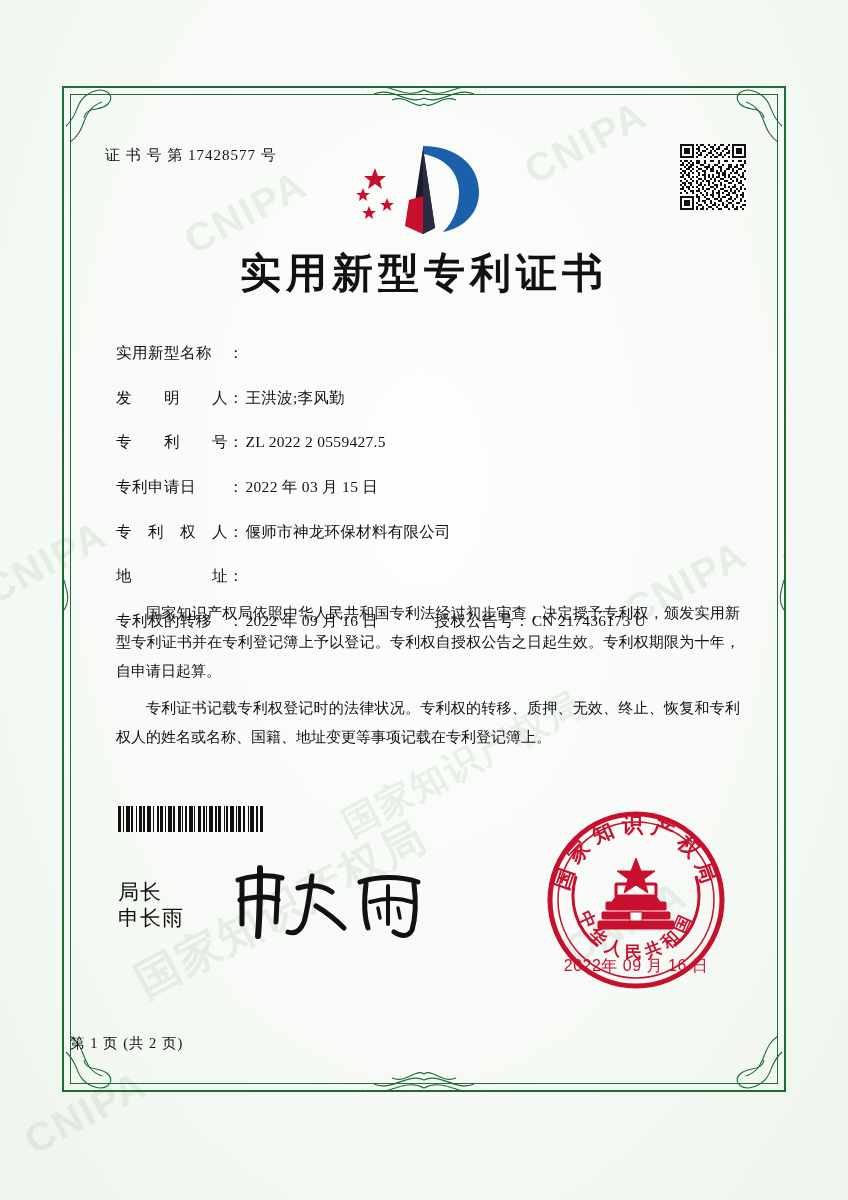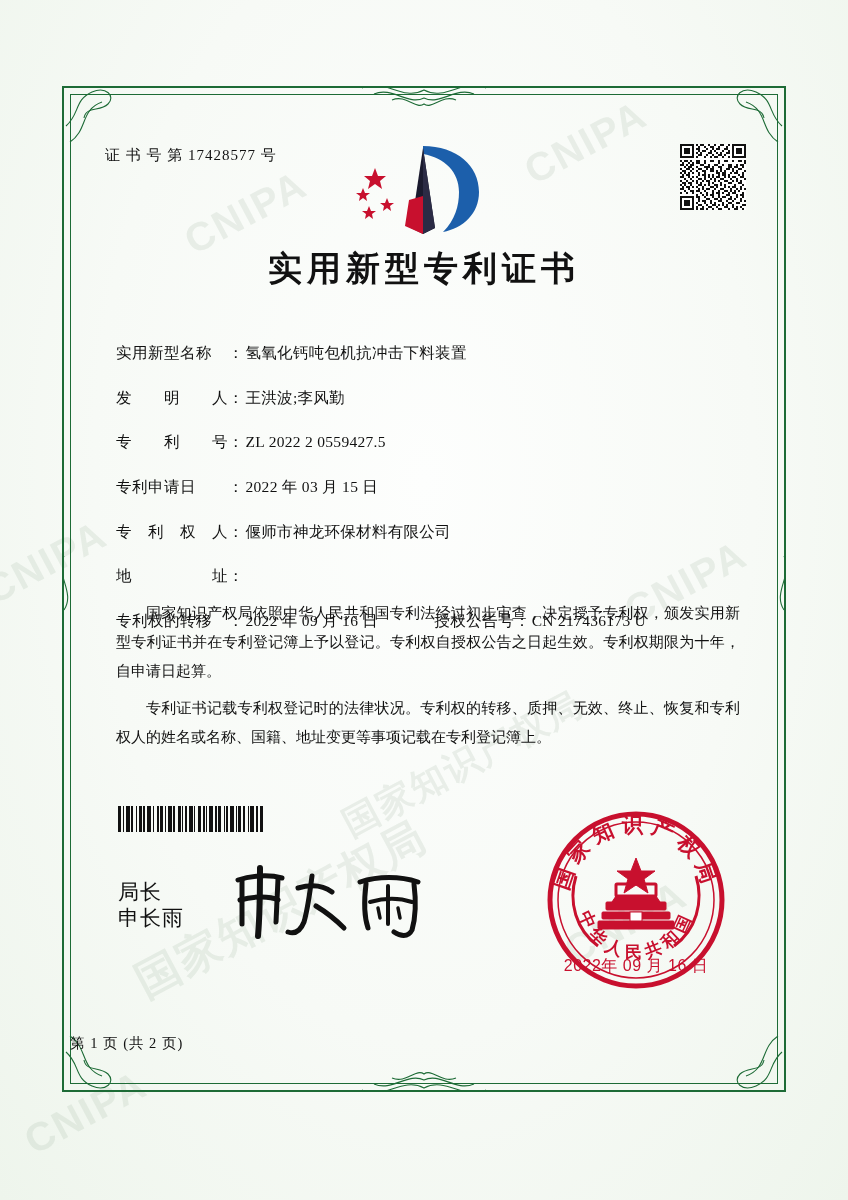--- a/index.html
+++ b/index.html
@@ -114,21 +114,21 @@
     width: 170px;
     height: 100px;
   }
 
   .title {
     position: absolute;
     left: 0;
     right: 0;
     top: 152px;
     text-align: center;
-    font-size: 34px;
+    font-size: 41px;
     font-weight: 700;
     letter-spacing: 5px;
     color: #111;
     font-family: "Liberation Serif", "DejaVu Serif", serif;
   }
 
   .fields {
     position: absolute;
     left: 46px;
     right: 40px;
@@ -592,21 +592,20 @@
       </svg>
     </div>
 
     <div class="title">实用新型专利证书</div>
 
     <div class="fields">
 
       <div class="field-row">
         <div class="field-label">实用新型名称</div>
         <div class="field-colon">：</div>
-        <div class="field-value">氢氧化钙吨包机抗冲击下料装置</div>
       </div>
 
       <div class="field-row">
         <div class="field-label spread">
           <span>发</span>
           <span>明</span>
           <span>人</span>
         </div>
         <div class="field-colon">：</div>
         <div class="field-value">王洪波;李风勤</div>

